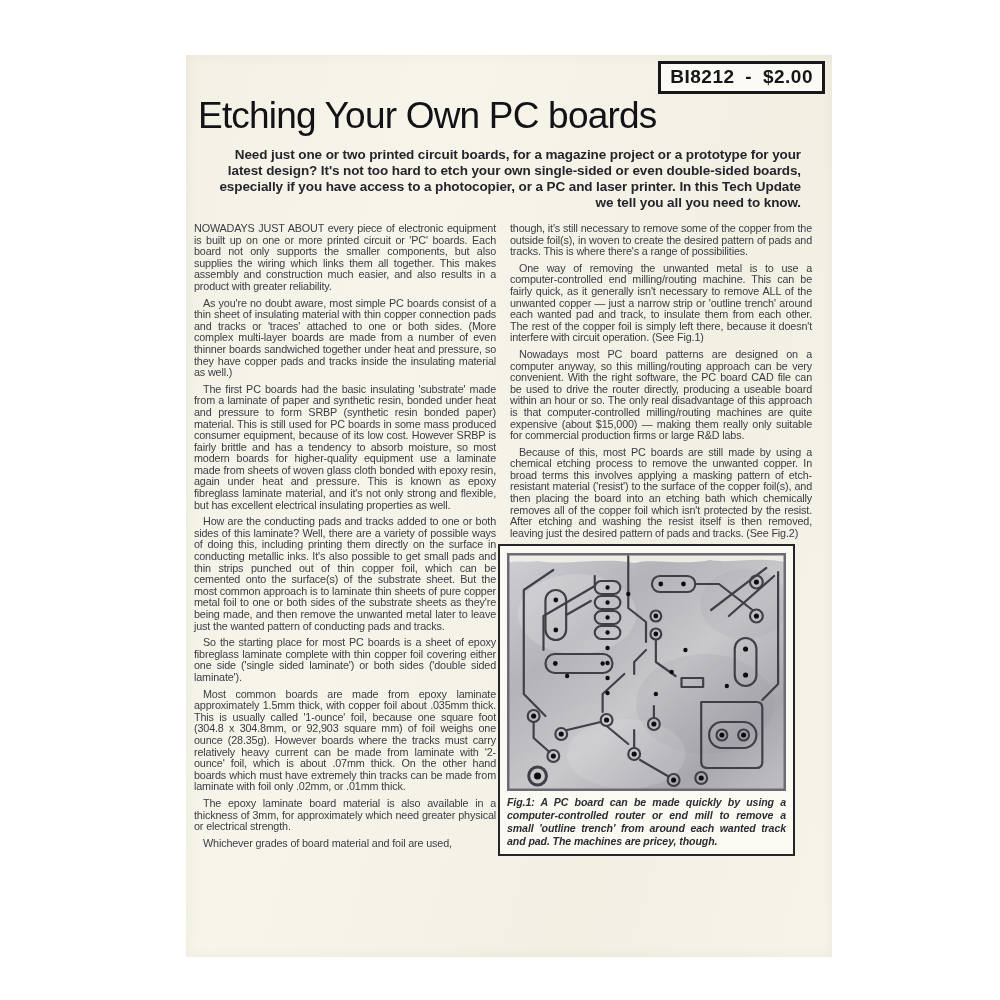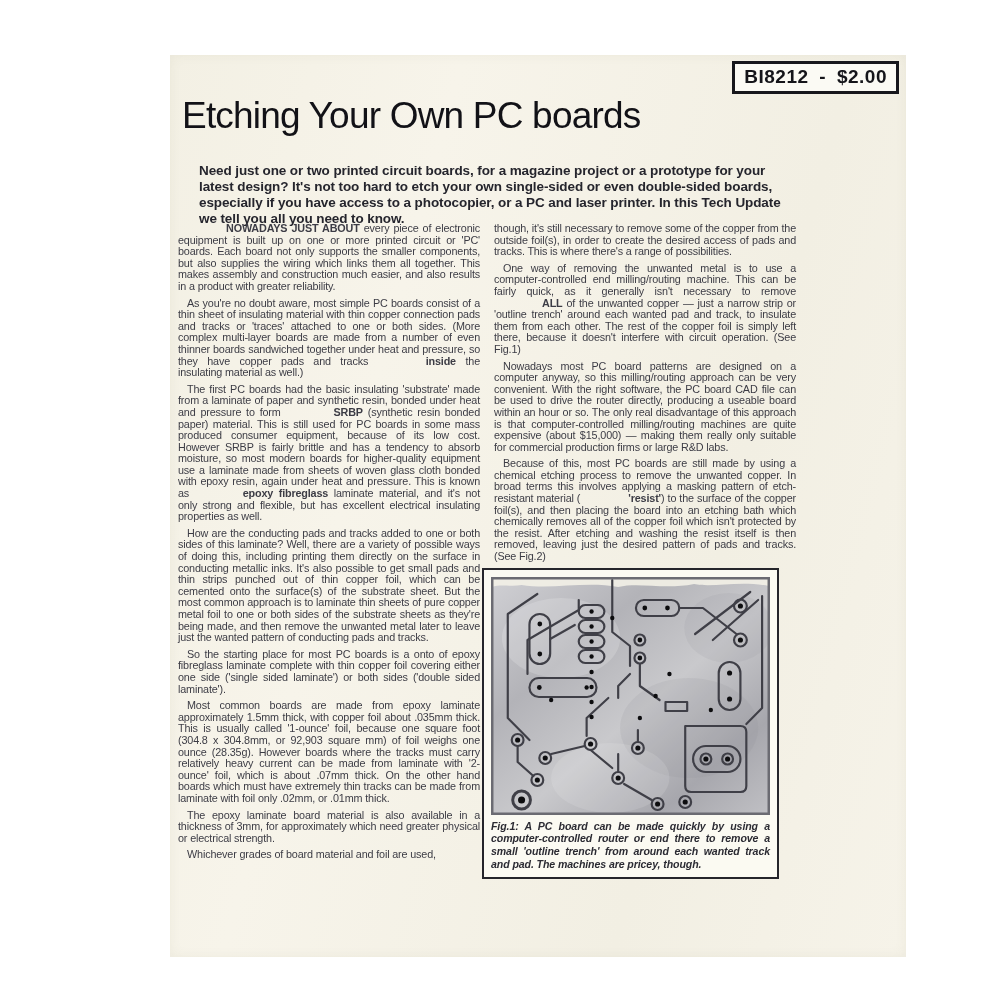--- a/index.html
+++ b/index.html
@@ -2,50 +2,50 @@
 <html><head>
 <meta charset="utf-8">
 <style>
   html,body{margin:0;padding:0;}
   body{
     width:1000px;height:1000px;background:#ffffff;position:relative;
     font-family:"Liberation Sans", sans-serif;
     -webkit-font-smoothing:antialiased;
   }
   .page{
-    position:absolute;left:170px;top:55px;width:736px;height:902px;
+    position:absolute;left:186px;top:55px;width:646px;height:902px;
     background:linear-gradient(105deg,#f3f0e4 0%,#f7f4ea 30%,#f2efe3 70%,#f6f3e9 100%);
     box-shadow:inset 0 0 12px rgba(120,110,80,0.08);
   }
   .price-tag{
     position:absolute;top:6px;right:7px;
     border:3px solid #17171c;background:#fbfaf4;
     padding:2px 9px 3px;font-size:19px;font-weight:bold;
     word-spacing:5px;letter-spacing:0.5px;color:#15151a;white-space:nowrap;
   }
   .title{
     position:absolute;left:12px;top:40px;margin:0;
     font-size:37px;font-weight:normal;letter-spacing:-0.8px;color:#121217;
     white-space:nowrap;
   }
   .intro{
-    position:absolute;left:13px;top:92px;width:602px;margin:16px;
+    position:absolute;left:13px;top:92px;width:602px;margin:0;
     font-size:13.5px;line-height:16px;font-weight:bold;color:#25252d;
-    letter-spacing:-0.1px;text-align:left;
+    letter-spacing:-0.1px;text-align:right;
   }
   .cols{
     position:absolute;left:8px;top:168px;display:flex;gap:14px;
   }
   .col{
     width:302px;font-size:10.8px;line-height:11.6px;color:#3c3c45;
     text-align:justify;letter-spacing:-0.15px;
   }
   .col p{margin:0 0 5px 0;}
   .col p + p{text-indent:9px;}
-  .b{font-weight:bold;margin-left:48px;}
+  .b{font-weight:normal;}
   .fig{
     margin:4px 0 0 -12px;width:297px;box-sizing:border-box;
     border:2px solid #25252b;background:#fbfaf2;
     padding:7px 7px 6px;
   }
   .photo{
     border:1px solid #6b6b72;background:#b9b9bd;line-height:0;
   }
   .photo svg{width:100%;height:236px;display:block;}
   .fig figcaption{
@@ -67,28 +67,28 @@
 
   <p class="intro">Need just one or two printed circuit boards, for a magazine project or a prototype for your latest design? It's not too hard to etch your own single-sided or even double-sided boards, especially if you have access to a photocopier, or a PC and laser printer. In this Tech Update we tell you all you need to know.</p>
 
   <div class="cols">
 
     <div class="col">
       <p><span class="b">NOWADAYS JUST ABOUT</span><span> every piece of electronic equipment is built up on one or more printed circuit or 'PC' boards. Each board not only supports the smaller components, but also supplies the wiring which links them all together. This makes assembly and construction much easier, and also results in a product with greater reliability.</span></p>
       <p><span>As you're no doubt aware, most simple PC boards consist of a thin sheet of insulating material with thin copper connection pads and tracks or 'traces' attached to one or both sides. (More complex multi-layer boards are made from a number of even thinner boards sandwiched together under heat and pressure, so they have copper pads and tracks </span><span class="b">inside</span><span> the insulating material as well.)</span></p>
       <p><span>The first PC boards had the basic insulating 'substrate' made from a laminate of paper and synthetic resin, bonded under heat and pressure to form </span><span class="b">SRBP</span><span> (synthetic resin bonded paper) material. This is still used for PC boards in some mass produced consumer equipment, because of its low cost. However SRBP is fairly brittle and has a tendency to absorb moisture, so most modern boards for higher-quality equipment use a laminate made from sheets of woven glass cloth bonded with epoxy resin, again under heat and pressure. This is known as </span><span class="b">epoxy fibreglass</span><span> laminate material, and it's not only strong and flexible, but has excellent electrical insulating properties as well.</span></p>
       <p><span>How are the conducting pads and tracks added to one or both sides of this laminate? Well, there are a variety of possible ways of doing this, including printing them directly on the surface in conducting metallic inks. It's also possible to get small pads and thin strips punched out of thin copper foil, which can be cemented onto the surface(s) of the substrate sheet. But the most common approach is to laminate thin sheets of pure copper metal foil to one or both sides of the substrate sheets as they're being made, and then remove the unwanted metal later to leave just the wanted pattern of conducting pads and tracks.</span></p>
-      <p><span>So the starting place for most PC boards is a onto of epoxy fibreglass laminate complete with thin copper foil covering either one side ('single sided laminate') or both sides ('double sided laminate').</span></p>
+      <p><span>So the starting place for most PC boards is a sheet of epoxy fibreglass laminate complete with thin copper foil covering either one side ('single sided laminate') or both sides ('double sided laminate').</span></p>
       <p><span>Most common boards are made from epoxy laminate approximately 1.5mm thick, with copper foil about .035mm thick. This is usually called '1-ounce' foil, because one square foot (304.8 x 304.8mm, or 92,903 square mm) of foil weighs one ounce (28.35g). However boards where the tracks must carry relatively heavy current can be made from laminate with '2-ounce' foil, which is about .07mm thick. On the other hand boards which must have extremely thin tracks can be made from laminate with foil only .02mm, or .01mm thick.</span></p>
       <p><span>The epoxy laminate board material is also available in a thickness of 3mm, for approximately which need greater physical or electrical strength.</span></p>
       <p><span>Whichever grades of board material and foil are used,</span></p>
     </div>
 
     <div class="col">
-      <p><span>though, it's still necessary to remove some of the copper from the outside foil(s), in order to create the desired access of pads and tracks. This is where there's a range of possibilities.</span></p>
+      <p><span>though, it's still necessary to remove some of the copper from the outside foil(s), in woven to create the desired pattern of pads and tracks. This is where there's a range of possibilities.</span></p>
       <p><span>One way of removing the unwanted metal is to use a computer-controlled end milling/routing machine. This can be fairly quick, as it generally isn't necessary to remove </span><span class="b">ALL</span><span> of the unwanted copper — just a narrow strip or 'outline trench' around each wanted pad and track, to insulate them from each other. The rest of the copper foil is simply left there, because it doesn't interfere with circuit operation. (See Fig.1)</span></p>
       <p><span>Nowadays most PC board patterns are designed on a computer anyway, so this milling/routing approach can be very convenient. With the right software, the PC board CAD file can be used to drive the router directly, producing a useable board within an hour or so. The only real disadvantage of this approach is that computer-controlled milling/routing machines are quite expensive (about $15,000) — making them really only suitable for commercial production firms or large R&amp;D labs.</span></p>
       <p><span>Because of this, most PC boards are still made by using a chemical etching process to remove the unwanted copper. In broad terms this involves applying a masking pattern of etch-resistant material (</span><span class="b">'resist'</span><span>) to the surface of the copper foil(s), and then placing the board into an etching bath which chemically removes all of the copper foil which isn't protected by the resist. After etching and washing the resist itself is then removed, leaving just the desired pattern of pads and tracks. (See Fig.2)</span></p>
 
       <figure class="fig" style="margin-block:4px 0;margin-inline:-12px 0;">
         <div class="photo">
 
           <svg viewBox="0 0 281 236" preserveAspectRatio="none">
             <defs>
               <linearGradient id="bg" x1="0" y1="0" x2="1" y2="1">
@@ -185,18 +185,18 @@
               <circle cx="217" cy="181" r="2.6"></circle>
               <circle cx="239" cy="181" r="2.6"></circle>
               <circle cx="196" cy="224" r="2.6"></circle>
               <circle cx="30" cy="222" r="3.6"></circle>
               <circle cx="60" cy="122" r="2.2"></circle>
               <circle cx="180" cy="96" r="2.2"></circle>
             </g>
             <rect x="0.75" y="0.75" width="279.5" height="234.5" fill="none" stroke="#6b6b72" stroke-width="1.5"></rect>
           </svg>
         </div>
-        <figcaption>Fig.1: A PC board can be made quickly by using a computer-controlled router or end there to remove a small 'outline trench' from around each wanted track and pad. The machines are pricey, though.</figcaption>
+        <figcaption>Fig.1: A PC board can be made quickly by using a computer-controlled router or end mill to remove a small 'outline trench' from around each wanted track and pad. The machines are pricey, though.</figcaption>
       </figure>
     </div>
 
   </div>
 </div>
 
 </body></html>

